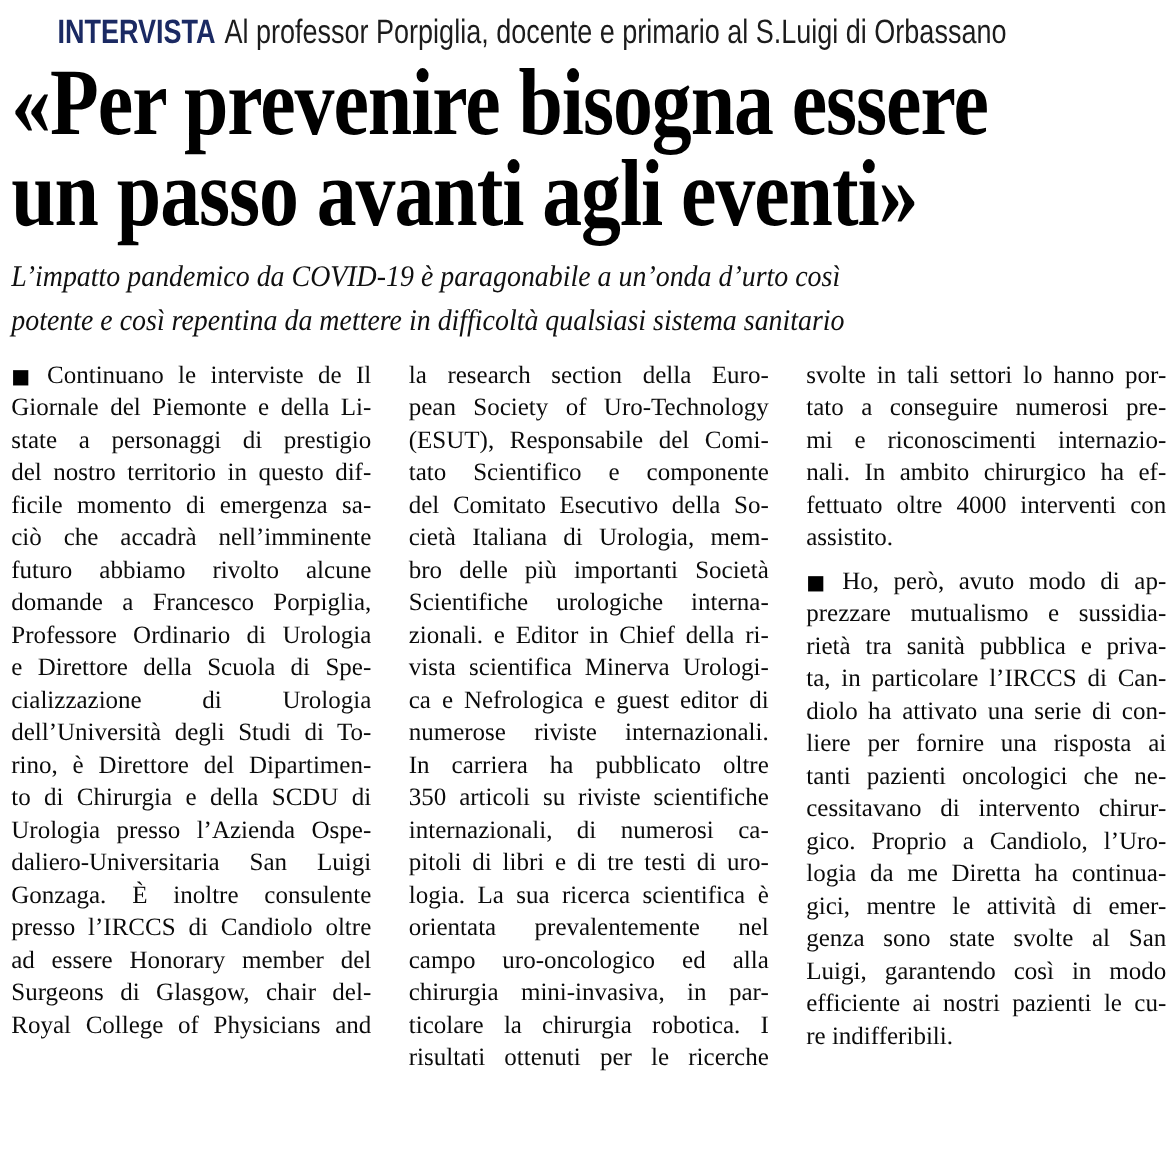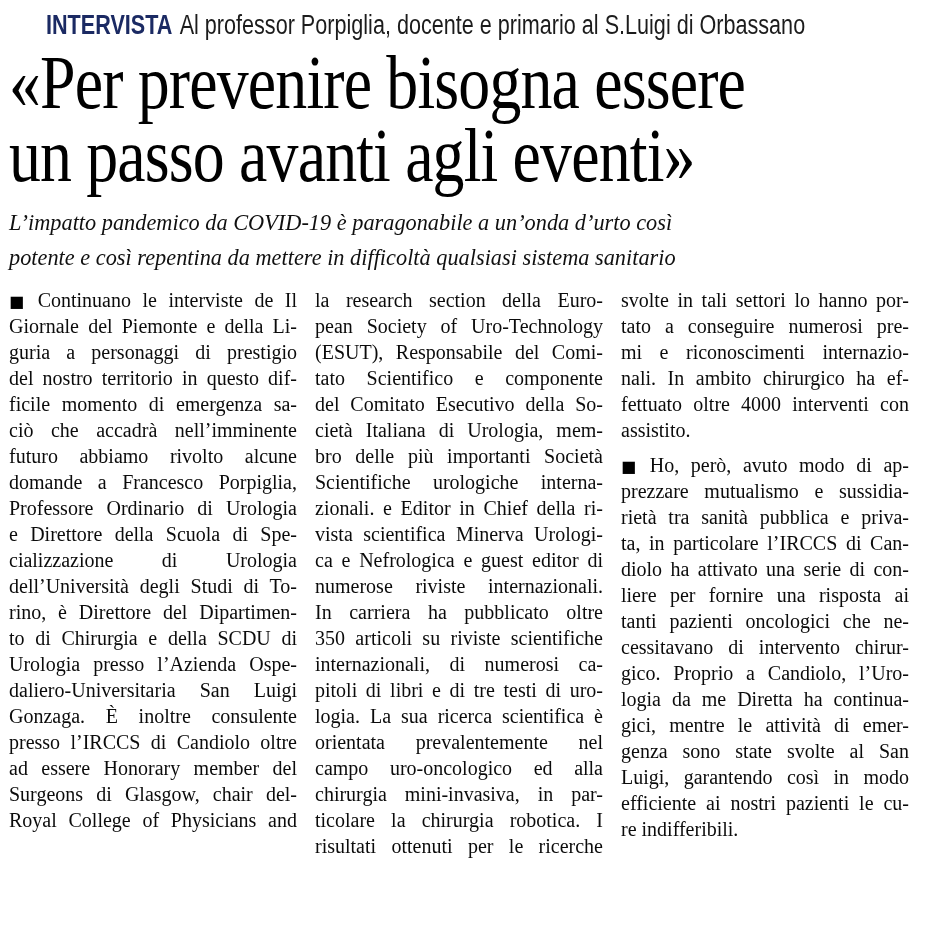--- a/index.html
+++ b/index.html
@@ -31,21 +31,21 @@
   .kicker-tag {
     font-weight: bold;
     letter-spacing: 0px;
     margin-right: 9px;
   }
   
   .headline {
     margin: 6px 0 0 0;
     padding: 0;
     font-family: "Liberation Serif", serif;
-    font-weight: normal;
+    font-weight: bold;
     font-size: 76px;
     line-height: 73px;
     color: #000000;
   }
   .hl-line {
     white-space: nowrap;
     transform: scale(0.84, 1.0);
     transform-origin: 0 0;
     letter-spacing: -1px;
   }
@@ -60,21 +60,21 @@
   }
   .sf-line {
     white-space: nowrap;
     transform: scaleX(0.93);
     transform-origin: 0 0;
   }
   
   .columns {
     margin-top: 12px;
     display: flex;
-    gap: 18px;
+    gap: 30px;
   }
   .col {
     width: 288px;
     flex: 0 0 288px;
   }
   .line {
     font-size: 20px;
     line-height: 26px;
     height: 26px;
     text-align: justify;
@@ -111,21 +111,21 @@
 
   <div class="standfirst">
     <div class="sf-line">L’impatto pandemico da COVID-19 è paragonabile a un’onda d’urto così</div>
     <div class="sf-line">potente e così repentina da mettere in difficoltà qualsiasi sistema sanitario</div>
   </div>
 
   <div class="columns" id="columns">
       <div class="col">
         <div class="line"><span class="sq-marker">■</span><span>Continuano le interviste de Il</span></div>
         <div class="line"><span>Giornale del Piemonte e della Li-</span></div>
-        <div class="line"><span>guria a personaggi di prestigio</span></div>
+        <div class="line"><span>state a personaggi di prestigio</span></div>
         <div class="line"><span>del nostro territorio in questo dif-</span></div>
         <div class="line"><span>ficile momento di emergenza sa-</span></div>
         <div class="line"><span>ciò che accadrà nell’imminente</span></div>
         <div class="line"><span>futuro abbiamo rivolto alcune</span></div>
         <div class="line"><span>domande a Francesco Porpiglia,</span></div>
         <div class="line"><span>Professore Ordinario di Urologia</span></div>
         <div class="line"><span>e Direttore della Scuola di Spe-</span></div>
         <div class="line"><span>cializzazione di Urologia</span></div>
         <div class="line"><span>dell’Università degli Studi di To-</span></div>
         <div class="line"><span>rino, è Direttore del Dipartimen-</span></div>

